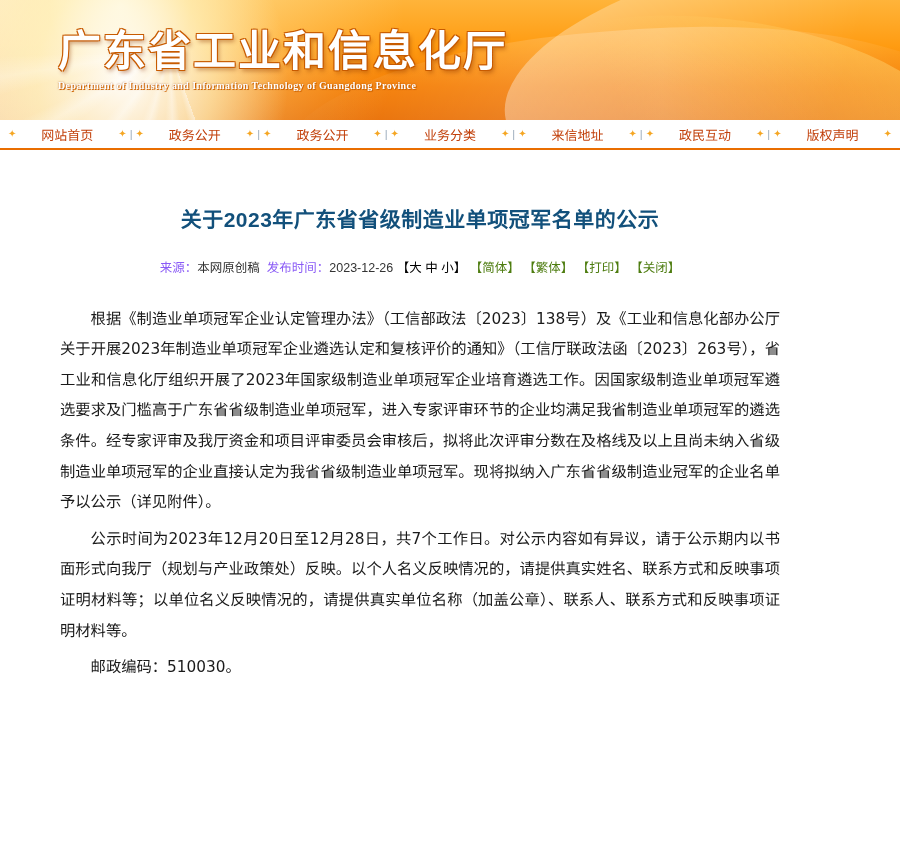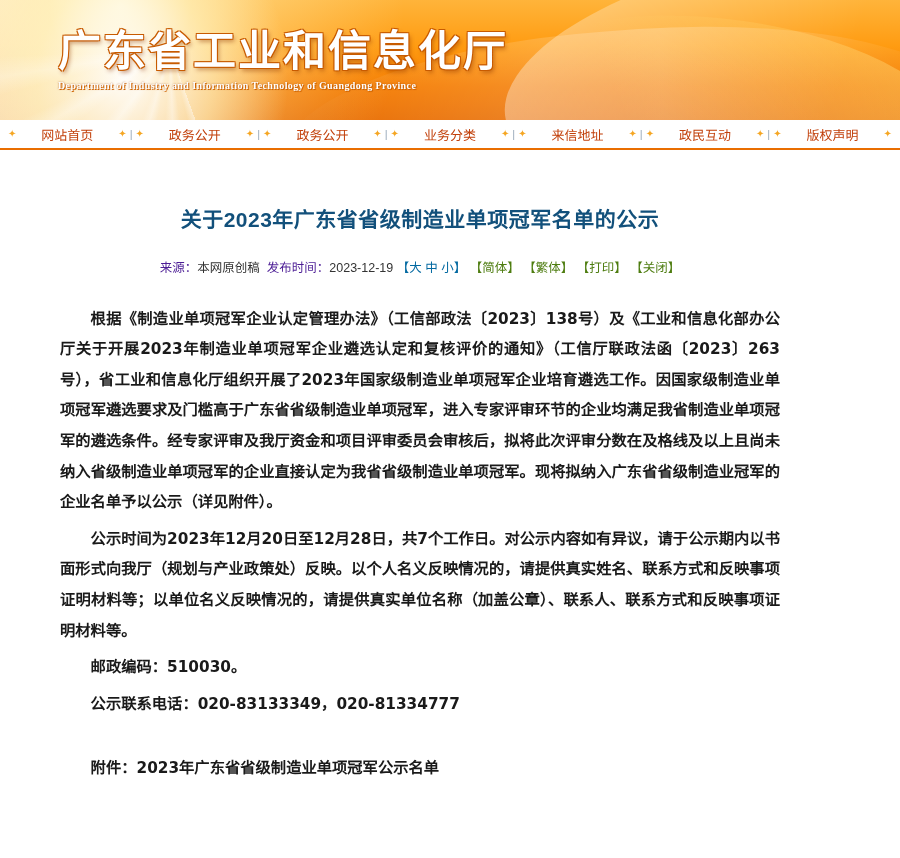--- a/index.html
+++ b/index.html
@@ -167,38 +167,37 @@
     padding: 0 80px;
     letter-spacing: .5px;
   }
   .doc-meta {
     margin-top: 22px;
     text-align: center;
     font-size: 12.5px;
     color: #333333;
     line-height: 1.6;
   }
-  .doc-meta .meta-label { color: #4c1d95; }
+  .doc-meta .meta-label { color: #8b5cf6; }
   .doc-meta .fs-group,
-  .doc-meta .act-group { color: #0369a1; }
+  .doc-meta .act-group { color: #000000; }
   .doc-meta .act { color: #4d7c0f; cursor: pointer; }
 
   .doc-body {
     margin: 26px auto 0 auto;
     width: 720px;
     font-family: "DejaVu Sans", "Liberation Sans", sans-serif;
     font-size: 15.3px;
     color: #1a1a1a;
     line-height: 2.0;
     text-align: justify;
   }
   .doc-body p {
     margin: 0 0 6px 0;
     text-indent: 2em;
-    font-weight: bold;
   }
   .doc-body p.attachment {
     margin-top: 34px;
   }
 </style>
 </head>
 <body>
 
 <div class="banner">
   <div class="glow"></div>
@@ -267,29 +266,27 @@
       </span>
   </div>
 </nav>
 
 <main class="article">
 
   <h1 class="doc-title">关于2023年广东省省级制造业单项冠军名单的公示</h1>
 
   <div class="doc-meta">
     <span class="meta-label">来源：</span><span>本网原创稿</span>&nbsp;
-    <span class="meta-label">发布时间：</span><span>2023-12-19</span>
+    <span class="meta-label">发布时间：</span><span>2023-12-26</span>
     <span class="fs-group">【大 中 小】</span>
     <span class="act">【简体】</span>
     <span class="act">【繁体】</span>
     <span class="act">【打印】</span>
     <span class="act">【关闭】</span>
   </div>
 
   <div class="doc-body">
     <p>根据《制造业单项冠军企业认定管理办法》（工信部政法〔2023〕138号）及《工业和信息化部办公厅关于开展2023年制造业单项冠军企业遴选认定和复核评价的通知》（工信厅联政法函〔2023〕263号），省工业和信息化厅组织开展了2023年国家级制造业单项冠军企业培育遴选工作。因国家级制造业单项冠军遴选要求及门槛高于广东省省级制造业单项冠军，进入专家评审环节的企业均满足我省制造业单项冠军的遴选条件。经专家评审及我厅资金和项目评审委员会审核后，拟将此次评审分数在及格线及以上且尚未纳入省级制造业单项冠军的企业直接认定为我省省级制造业单项冠军。现将拟纳入广东省省级制造业冠军的企业名单予以公示（详见附件）。</p>
     <p>公示时间为2023年12月20日至12月28日，共7个工作日。对公示内容如有异议，请于公示期内以书面形式向我厅（规划与产业政策处）反映。以个人名义反映情况的，请提供真实姓名、联系方式和反映事项证明材料等；以单位名义反映情况的，请提供真实单位名称（加盖公章）、联系人、联系方式和反映事项证明材料等。</p>
     <p>邮政编码：510030。</p>
-    <p>公示联系电话：020-83133349，020-81334777</p>
-    <p class="attachment">附件：2023年广东省省级制造业单项冠军公示名单</p>
   </div>
 
 </main>
 
 </body></html>

